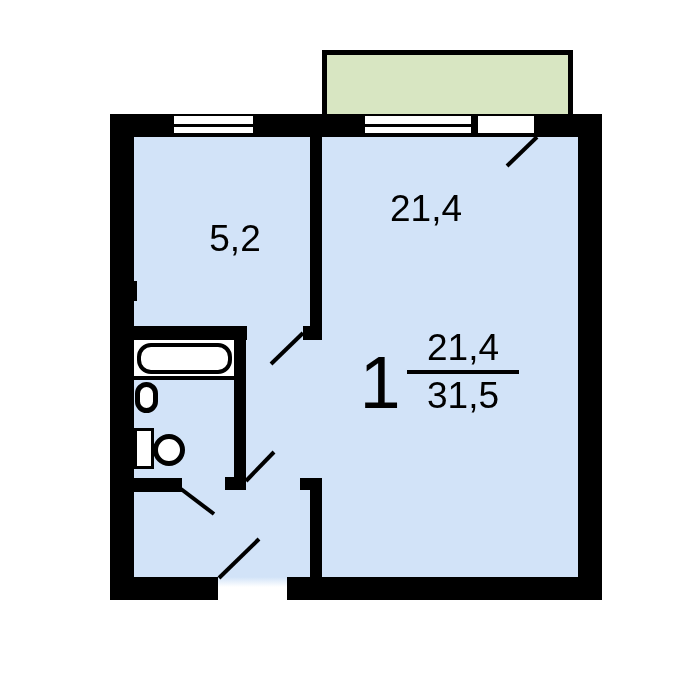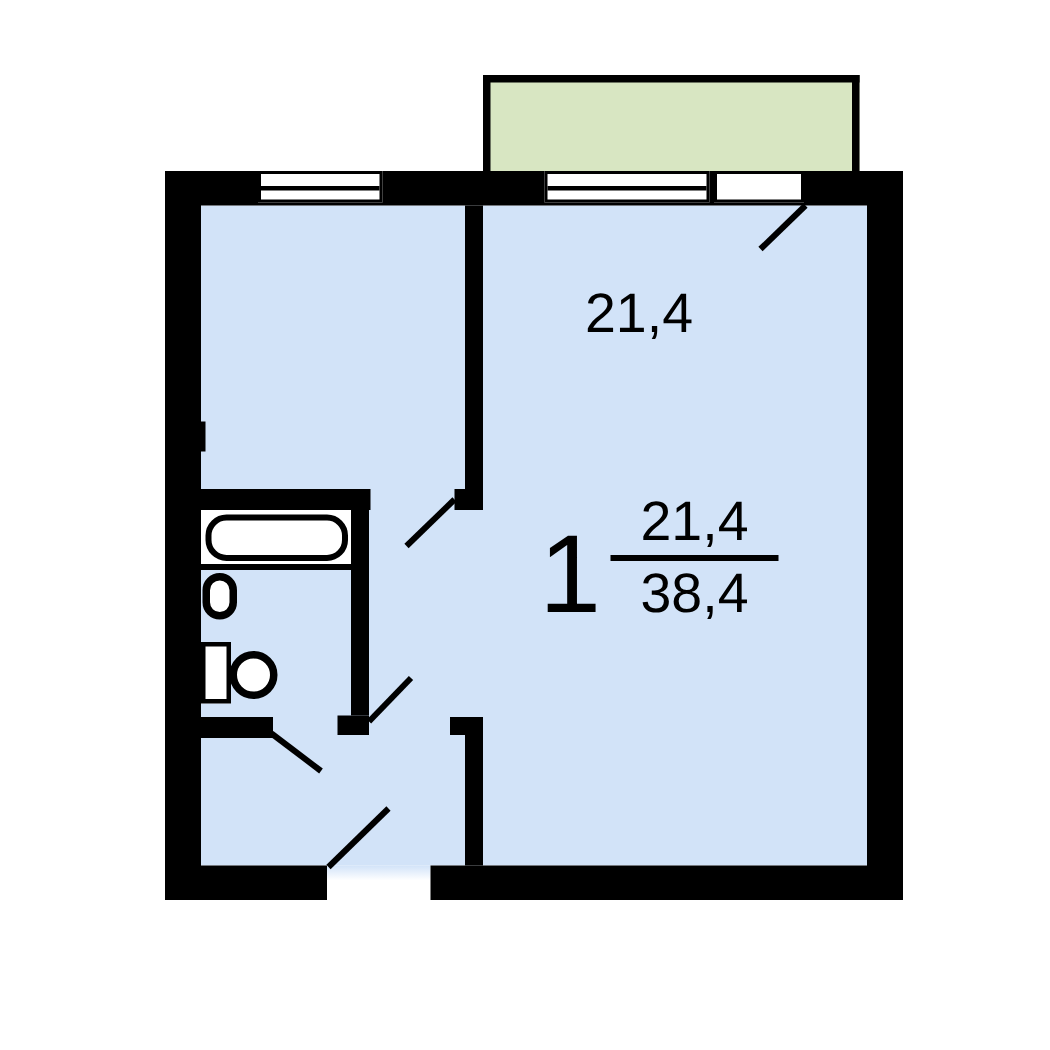--- a/index.html
+++ b/index.html
@@ -93,21 +93,22 @@
   <div class="abs fixture toilet-bowl" style="left:153px;top:434px;width:32px;height:32px;"></div>
 
   <svg class="abs" style="left:0;top:0;" width="700" height="700">
     <line x1="537" y1="137" x2="507" y2="166"></line>
     <line x1="303" y1="333" x2="271" y2="364"></line>
     <line x1="246" y1="481" x2="274" y2="452"></line>
     <line x1="181" y1="489" x2="214" y2="514"></line>
     <line x1="219" y1="578" x2="259" y2="539"></line>
   </svg>
 
+  <div class="label" style="left:175px;top:220px;width:120px;">5,2</div>
   <div class="label" style="left:366px;top:190px;width:120px;">21,4</div>
   <div class="label apt-number" style="left:352px;top:346px;width:56px;">1</div>
   <div class="fraction" style="left:407px;top:329px;width:112px;">
     <div class="label" style="position:static;">21,4</div>
     <div class="bar"></div>
-    <div class="label" style="position:static;">38,4</div>
+    <div class="label" style="position:static;">31,5</div>
   </div>
 
 </div>
 
 </body></html>

